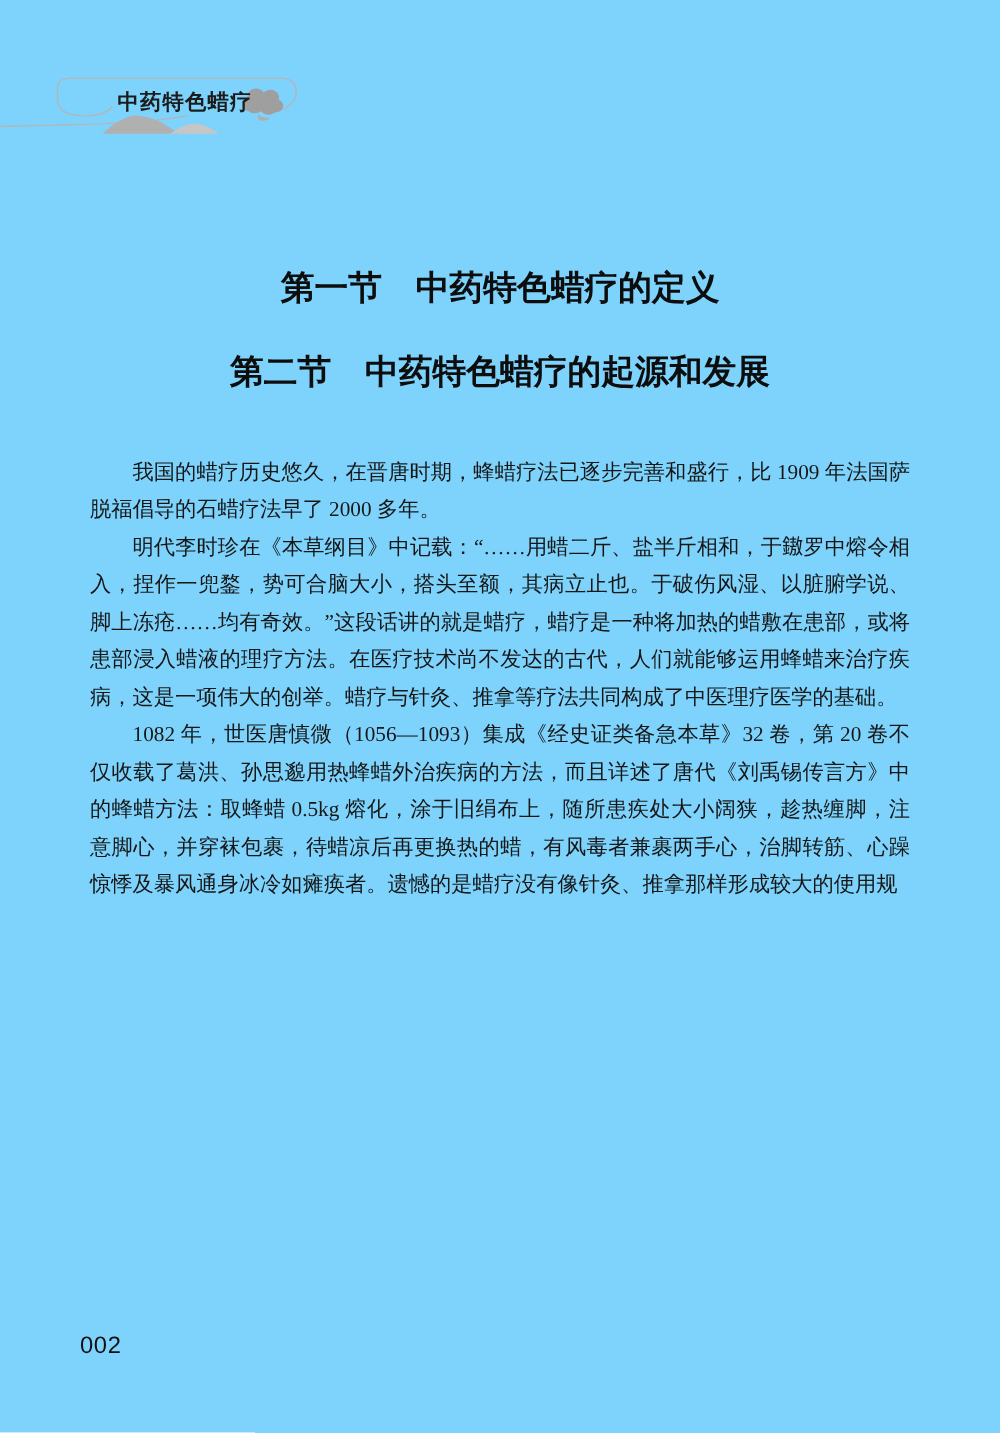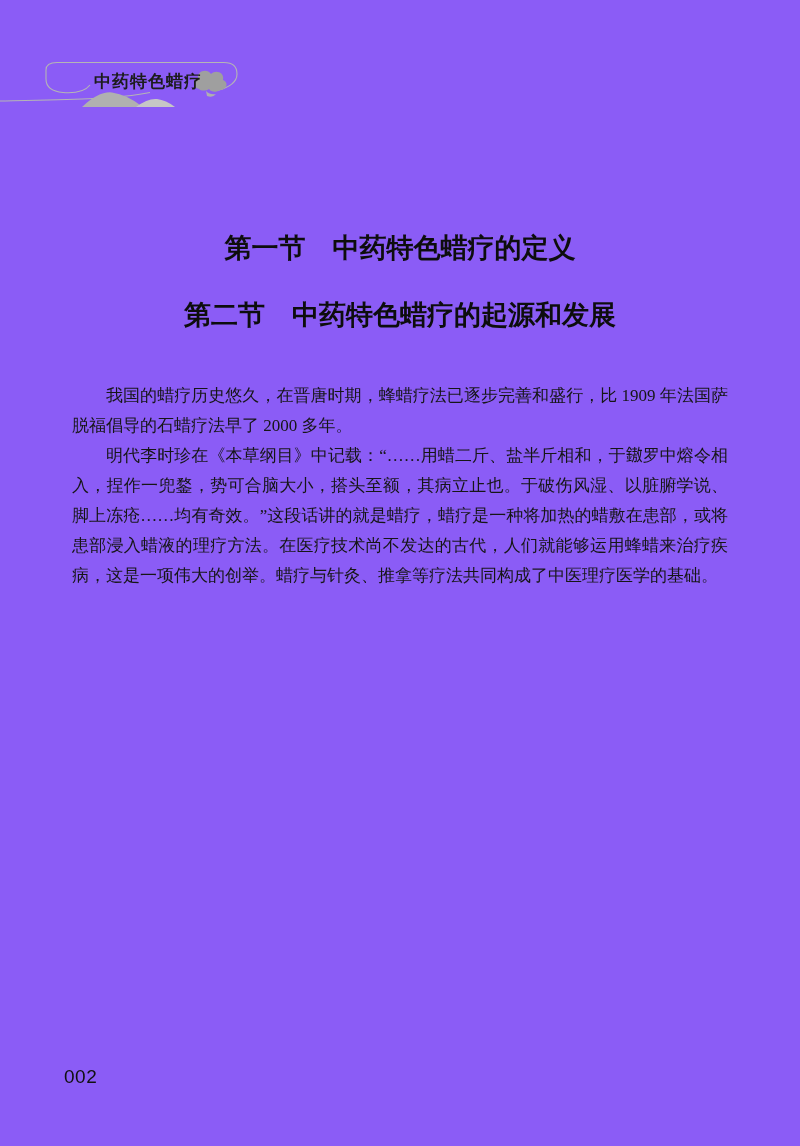--- a/index.html
+++ b/index.html
@@ -1,20 +1,20 @@
 <!DOCTYPE html>
 <html><head>
 <meta charset="utf-8">
 <style>
   html, body { margin: 0; padding: 0; background: #ffffff; }
   .page {
     position: relative;
     width: 800px;
     height: 1146px;
-    background: #8b5cf6;
+    background: #7dd3fc;
     overflow: hidden;
     color: #141414;
     font-family: "Liberation Serif", serif;
   }
 
   
   .running-head {
     position: absolute;
     left: 0;
     top: 55px;
@@ -31,21 +31,21 @@
     letter-spacing: 1px;
     color: #1c1c1c;
     font-family: "Liberation Serif", serif;
     white-space: nowrap;
   }
 
   
   .content {
     position: absolute;
     left: 72px;
-    top: 233px;
+    top: 215px;
     width: 656px;
   }
   .section-heading {
     margin: 0 0 37px 0;
     font-family: "Liberation Sans", sans-serif;
     font-weight: 700;
     font-size: 27px;
     line-height: 30px;
     text-align: center;
     color: #0d0d0d;
@@ -100,18 +100,19 @@
 
   <div class="content">
 
     <h2 class="section-heading">第一节　中药特色蜡疗的定义</h2>
 
 
     <h2 class="section-heading second">第二节　中药特色蜡疗的起源和发展</h2>
 
     <p class="body-para">我国的蜡疗历史悠久，在晋唐时期，蜂蜡疗法已逐步完善和盛行，比 1909 年法国萨脱福倡导的石蜡疗法早了 2000 多年。</p>
     <p class="body-para">明代李时珍在《本草纲目》中记载：“……用蜡二斤、盐半斤相和，于𨫼罗中熔令相入，捏作一兜鍪，势可合脑大小，搭头至额，其病立止也。于破伤风湿、以脏腑学说、脚上冻疮……均有奇效。”这段话讲的就是蜡疗，蜡疗是一种将加热的蜡敷在患部，或将患部浸入蜡液的理疗方法。在医疗技术尚不发达的古代，人们就能够运用蜂蜡来治疗疾病，这是一项伟大的创举。蜡疗与针灸、推拿等疗法共同构成了中医理疗医学的基础。</p>
+    <p class="body-para">1082 年，世医唐慎微（1056—1093）集成《经史证类备急本草》32 卷，第 20 卷不仅收载了葛洪、孙思邈用热蜂蜡外治疾病的方法，而且详述了唐代《刘禹锡传言方》中的蜂蜡方法：取蜂蜡 0.5kg 熔化，涂于旧绢布上，随所患疾处大小阔狭，趁热缠脚，注意脚心，并穿袜包裹，待蜡凉后再更换热的蜡，有风毒者兼裹两手心，治脚转筋、心躁惊悸及暴风通身冰冷如瘫痪者。遗憾的是蜡疗没有像针灸、推拿那样形成较大的使用规</p>
 
   </div>
 
   <div class="folio">002</div>
 
 </div>
 
 </body></html>

